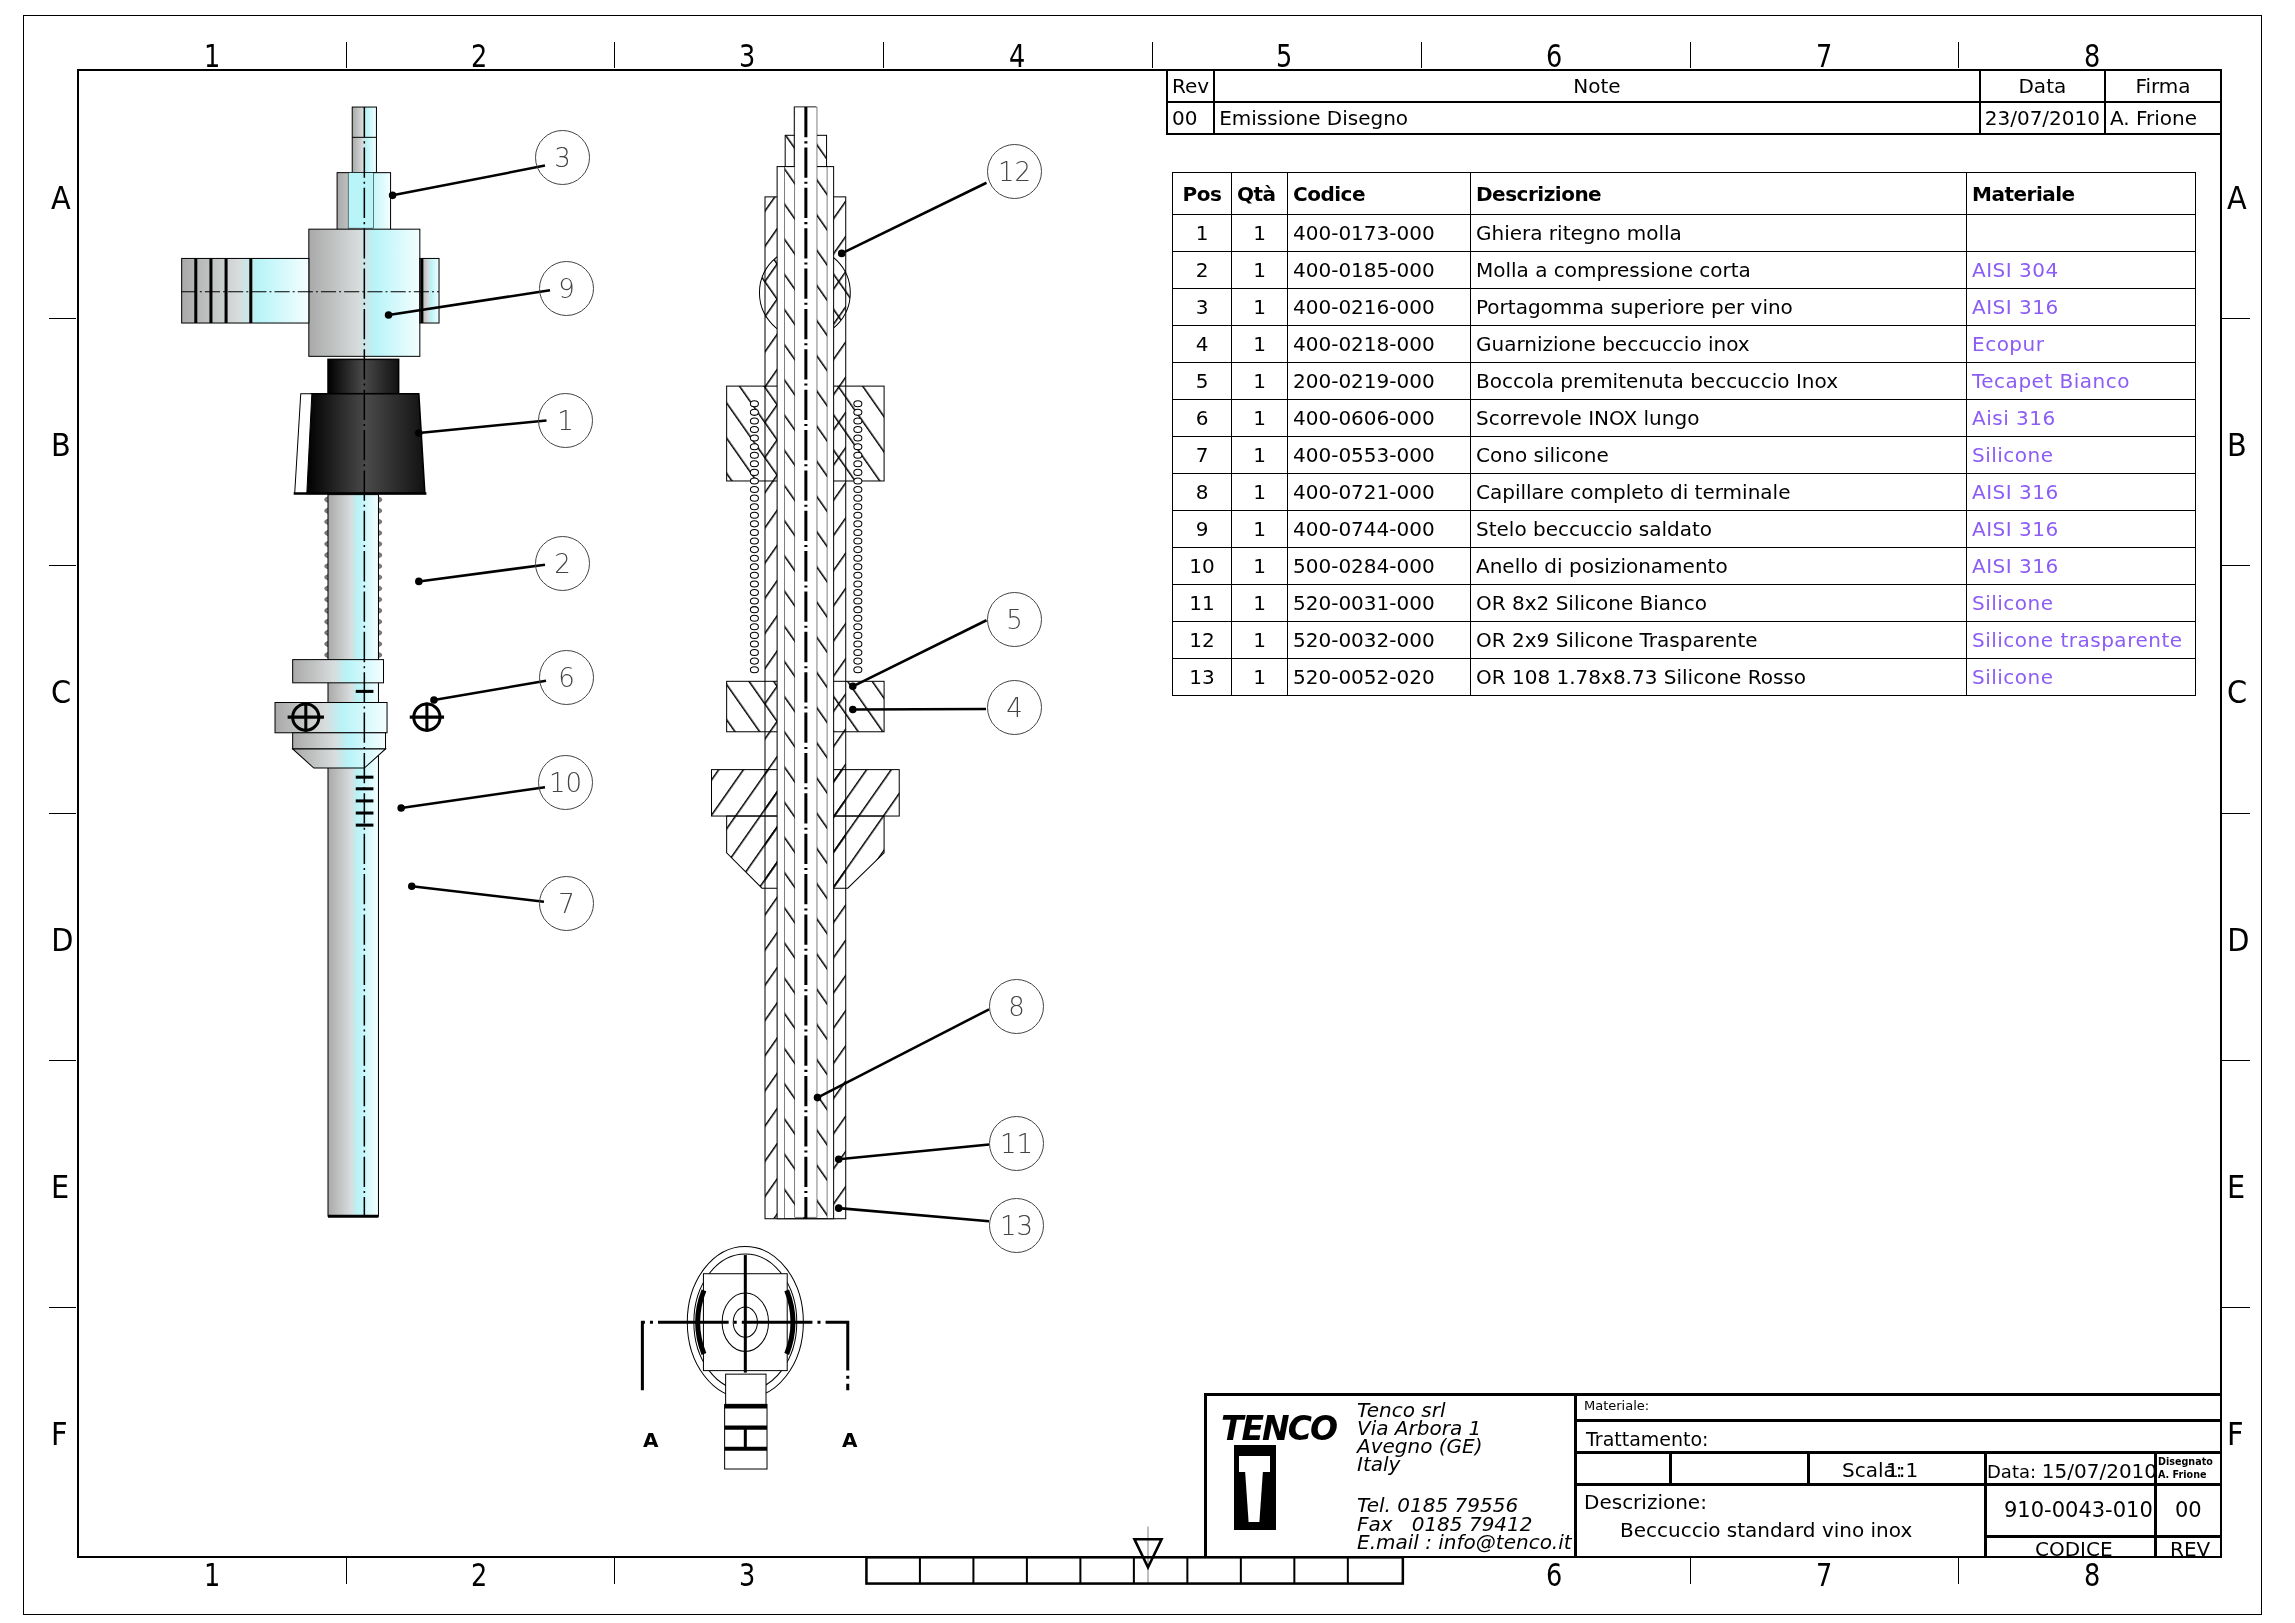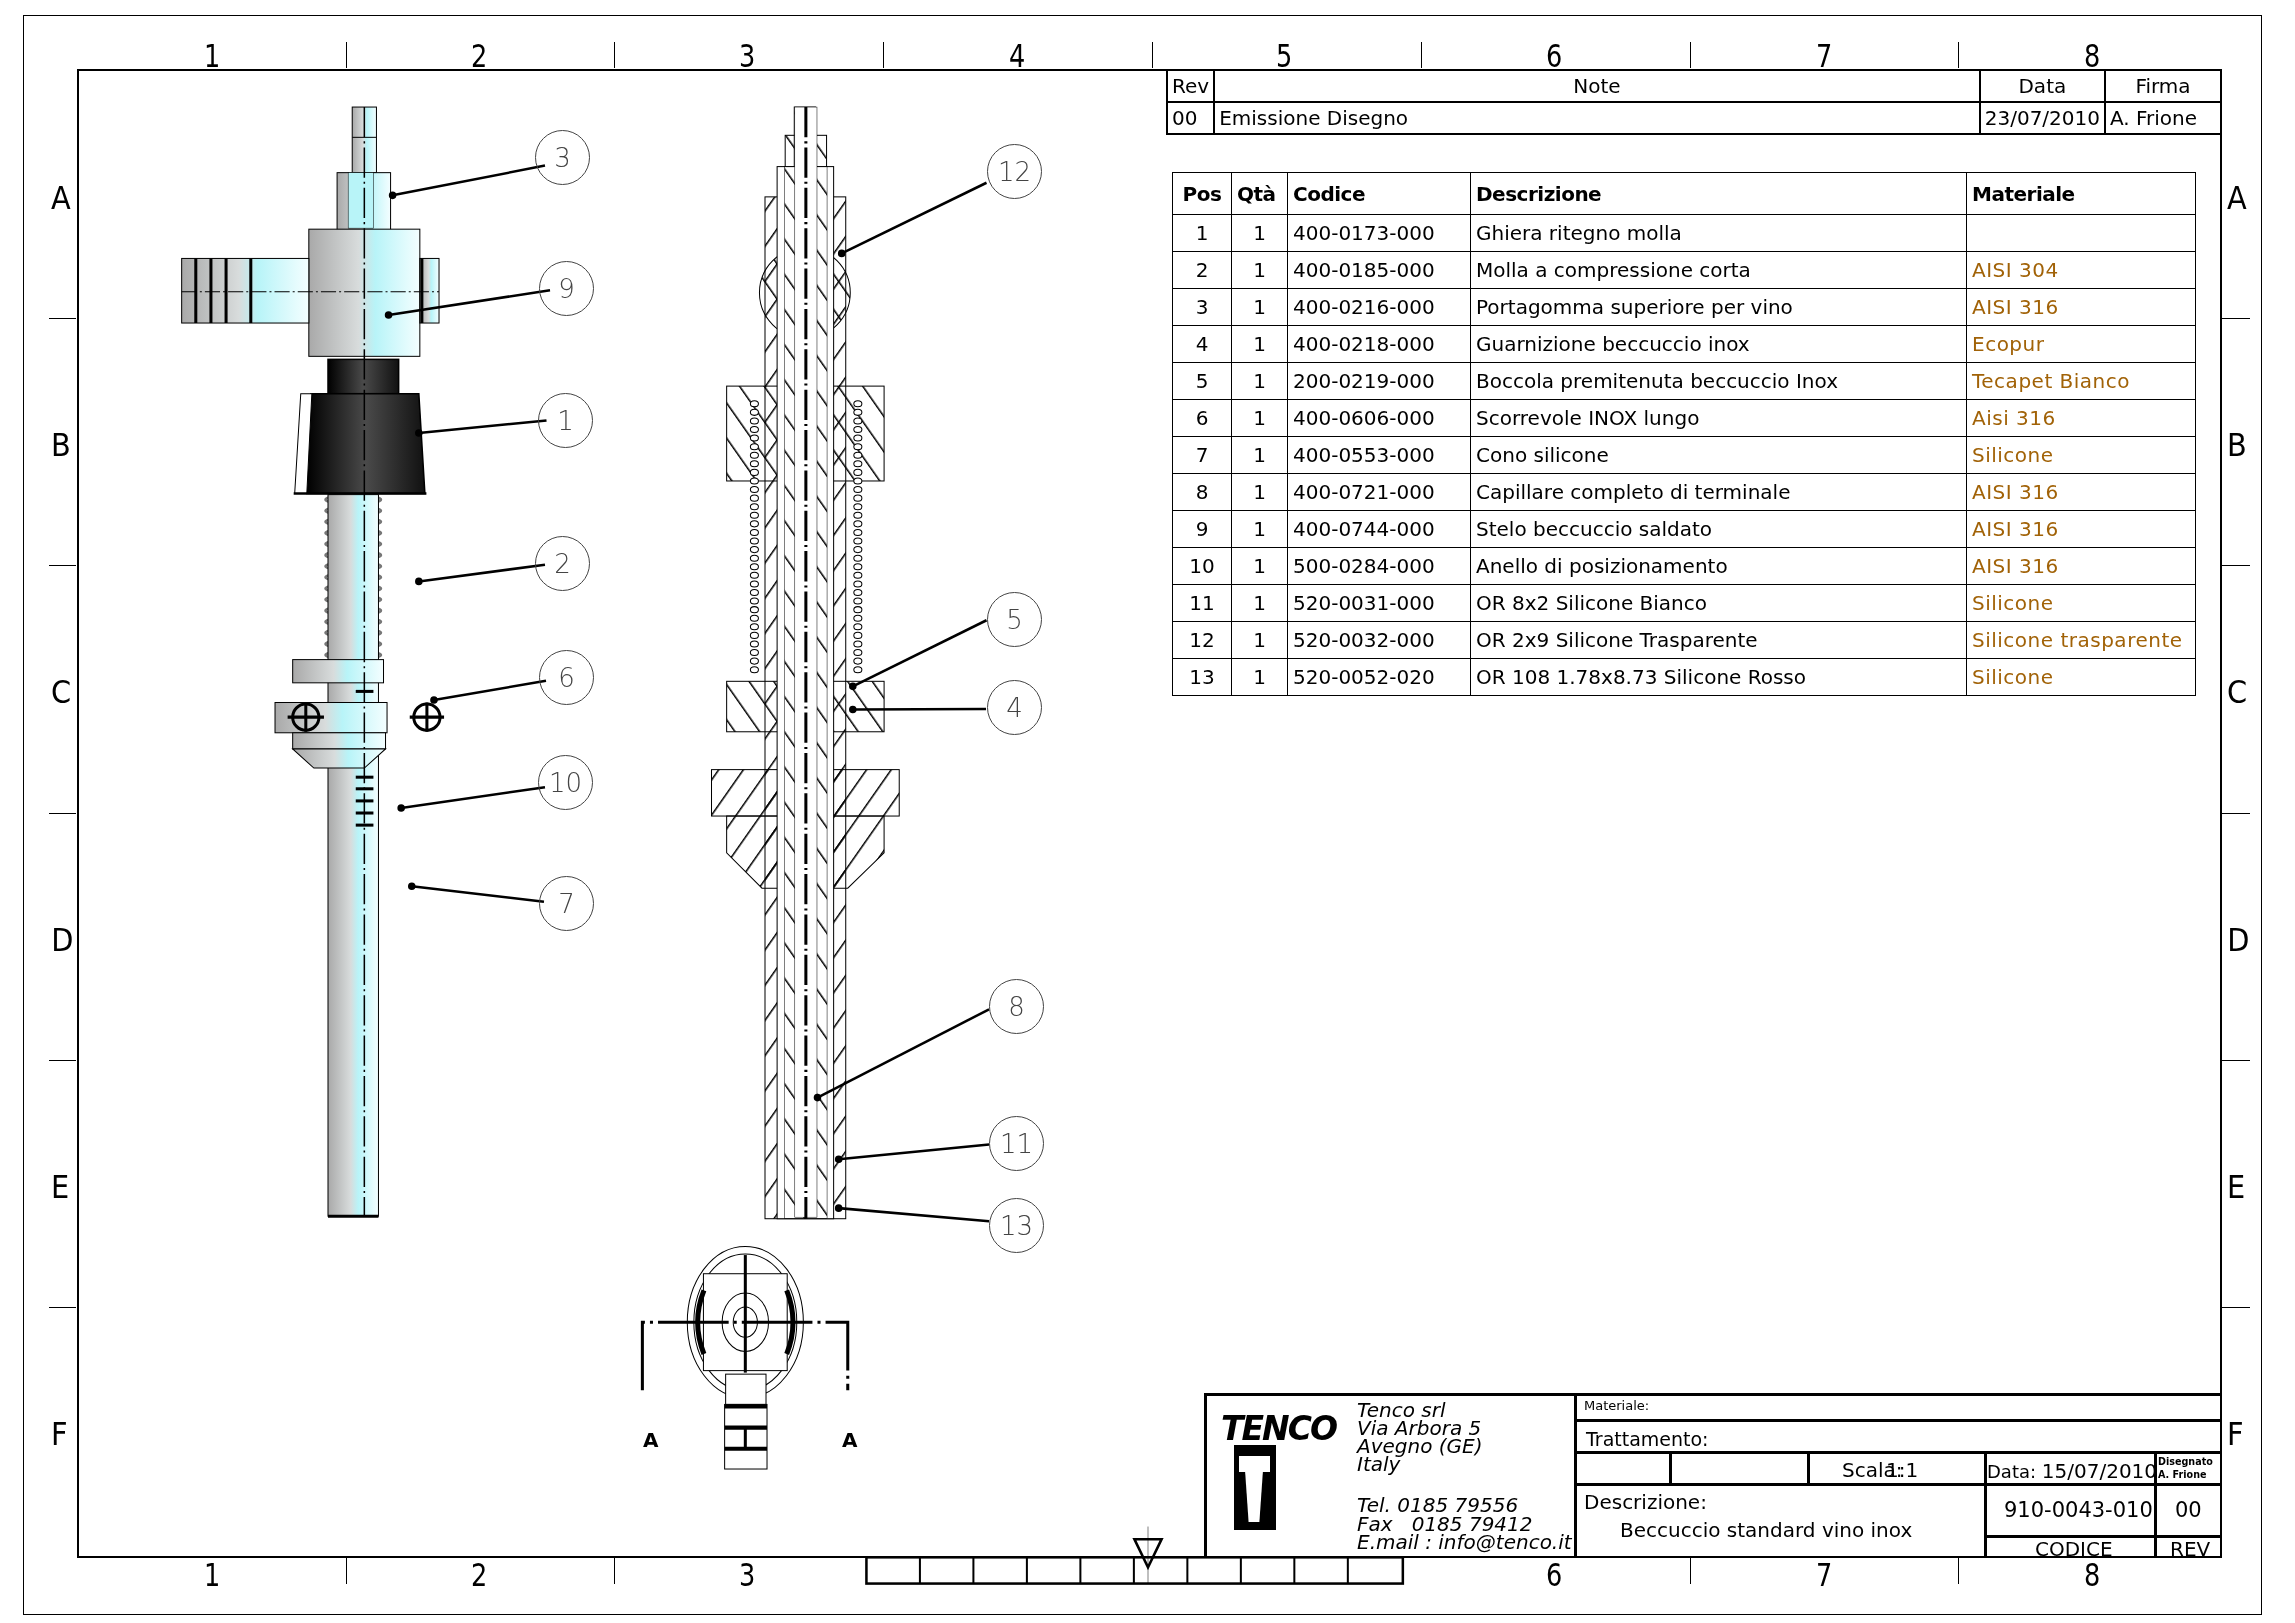--- a/index.html
+++ b/index.html
@@ -13,21 +13,21 @@
   .tick-v { position:absolute; width:1px; background:#000; }
   .tick-h { position:absolute; height:1px; background:#000; }
   
   .rev-table { position:absolute; left:1166px; top:69px; width:1056px; border-collapse:collapse; font-family:"DejaVu Sans", sans-serif; font-size:20px; }
   .rev-table td { border:2px solid #000; padding:1px 4px; height:28px; white-space:nowrap; }
   
   .bom { position:absolute; left:1172px; top:172px; width:1024px; border-collapse:collapse; font-family:"DejaVu Sans", sans-serif; font-size:20px; }
   .bom th, .bom td { border:1px solid #000; padding:0 5px; height:36px; white-space:nowrap; text-align:left; }
   .bom th { height:41px; font-weight:bold; font-size:20px; letter-spacing:-0.5px; }
   .bom td.c { text-align:center; }
-  .bom td.mat { color:#a16207; font-weight:normal; letter-spacing:0.5px; }
+  .bom td.mat { color:#8b5cf6; font-weight:normal; letter-spacing:0.5px; }
   
   .tb-line { position:absolute; background:#000; }
   .tb-text { position:absolute; font-family:"DejaVu Sans", sans-serif; white-space:nowrap; }
   .ital { font-style:italic; }
   .balloon { position:absolute; width:55px; height:55px; border:1px solid #444; border-radius:50%; box-sizing:border-box; display:flex; align-items:center; justify-content:center; font-size:26px; color:#444; font-family:"DejaVu Sans", sans-serif; font-weight:200; }
   svg { position:absolute; overflow:visible; }
 </style>
 </head>
 <body>
 
@@ -503,21 +503,21 @@
   <div class="tb-line" style="left:1984px;top:1535px;width:238px;height:2.5px"></div>
 
   <div class="tb-text" style="left:1221px;top:1409px;font-size:33px;font-weight:bold;font-style:italic;letter-spacing:-2px">TENCO</div>
   <div class="abs" style="left:1234px;top:1445px;width:42px;height:85px;background:#000;">
     <div style="position:absolute;left:5px;top:11px;width:31px;height:16px;background:#fff"></div>
     <div style="position:absolute;left:11px;top:25px;width:18px;height:52px;background:#fff;clip-path:polygon(0 0,100% 0,80% 100%,20% 100%)"></div>
   </div>
 
   <div class="tb-text ital" style="left:1357px;top:1401px;font-size:20px;line-height:18px">
     <div>Tenco srl</div>
-    <div>Via Arbora 5</div>
+    <div>Via Arbora 1</div>
     <div>Avegno (GE)</div>
     <div>Italy</div>
   </div>
   <div class="tb-text ital" style="left:1357px;top:1496px;font-size:20px;line-height:18.7px">
     <div>Tel. 0185 79556</div>
     <div style="white-space:pre">Fax   0185 79412</div>
     <div>E.mail : info@tenco.it</div>
   </div>
 
   <div class="tb-text" style="left:1584px;top:1398px;font-size:13px">Materiale:</div>

